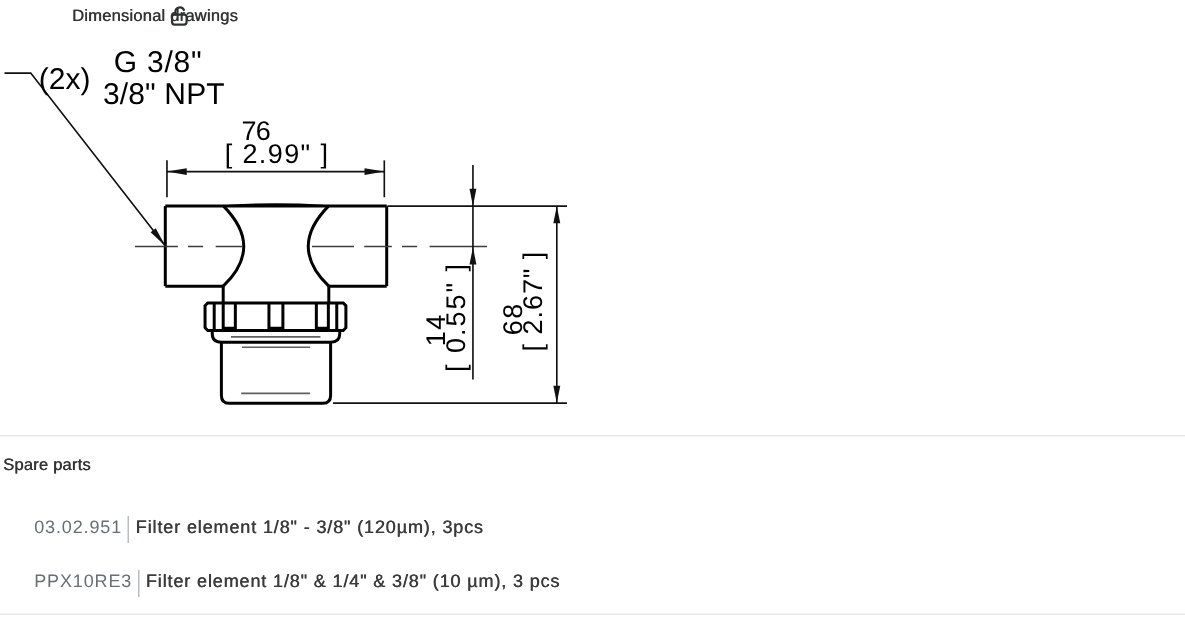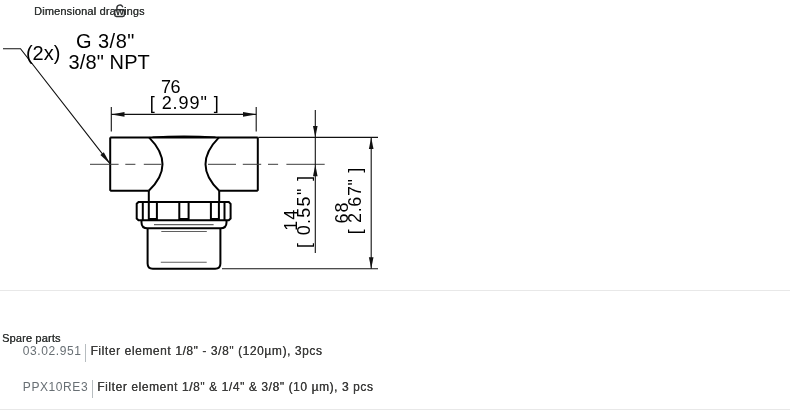--- a/index.html
+++ b/index.html
@@ -2,21 +2,21 @@
 <html><head>
 <meta charset="utf-8">
 <style>
   html,body{margin:0;padding:0;background:#fff;width:790px;height:413px;overflow:hidden;}
   body{font-family:"Liberation Sans", sans-serif;position:relative;}
   .abs{position:absolute;}
 </style>
 </head>
 <body>
 
-<div class="abs" style="left:6px;top:5px;font-size:11px;color:#323534;letter-spacing:0.15px;text-shadow:0.3px 0 0 currentColor;padding-left:28px;">Dimensional drawings</div>
+<div class="abs" style="left:20px;top:5px;font-size:11px;color:#323534;letter-spacing:0.15px;text-shadow:0.3px 0 0 currentColor;padding-left:28px;">Dimensional drawings</div>
 
 <svg class="abs" style="left:112.5px;top:3px;" width="14" height="15" viewBox="0 0 14 15">
   <rect x="1.7" y="6.7" width="9.7" height="6.7" rx="1.7" fill="none" stroke="#2f3133" stroke-width="1.45"></rect>
   <path d="M3.9,6.7 L3.9,5.1 A3.0,3.0 0 0 1 9.6,3.7" fill="none" stroke="#2f3133" stroke-width="1.45" stroke-linecap="round"></path>
 </svg>
 
 <svg class="abs" style="left:0;top:0;" width="790" height="413" viewBox="0 0 790 413">
   <g fill="none" stroke="#000" stroke-width="2">
 
     <path d="M110.2,137.4 H257.8"></path>
@@ -123,21 +123,21 @@
     <text transform="translate(310.3,212) rotate(-90)" font-size="18" text-anchor="middle" textLength="72">[ 0.55" ]</text>
 
     <text transform="translate(348,213) rotate(-90)" font-size="18" text-anchor="middle" textLength="21">68</text>
 
     <text transform="translate(361.3,201) rotate(-90)" font-size="18" text-anchor="middle" textLength="66.5">[ 2.67" ]</text>
   </g>
 </svg>
 
 <div class="abs" style="left:0;top:290px;width:790px;height:1px;background:#e8e8e8;"></div>
 
-<div class="abs" style="left:2px;top:332px;font-size:11px;color:#323534;letter-spacing:0.15px;text-shadow:0.3px 0 0 currentColor;">Spare parts</div>
+<div class="abs" style="left:2px;top:304px;font-size:11px;color:#323534;letter-spacing:0.15px;text-shadow:0.3px 0 0 currentColor;">Spare parts</div>
 
 <div class="abs" style="left:22.8px;top:344px;font-size:12px;color:#3c3c3b;letter-spacing:0.58px;">
   <span style="color:#686f74;">03.02.951</span><span style="display:inline-block;width:1px;height:18px;background:#b7bdc0;margin:0 4px -7px 4px;"></span><span style="text-shadow:0.3px 0 0 currentColor;">Filter element 1/8" - 3/8" (120µm), 3pcs</span>
 </div>
 
 <div class="abs" style="left:22.8px;top:380px;font-size:12px;color:#3c3c3b;letter-spacing:0.58px;">
   <span style="color:#686f74;">PPX10RE3</span><span style="display:inline-block;width:1px;height:18px;background:#b7bdc0;margin:0 4px -7px 4px;"></span><span style="text-shadow:0.3px 0 0 currentColor;">Filter element 1/8" &amp; 1/4" &amp; 3/8" (10 µm), 3 pcs</span>
 </div>
 
 <div class="abs" style="left:0;top:409px;width:790px;height:1px;background:#e8e8e8;"></div>

